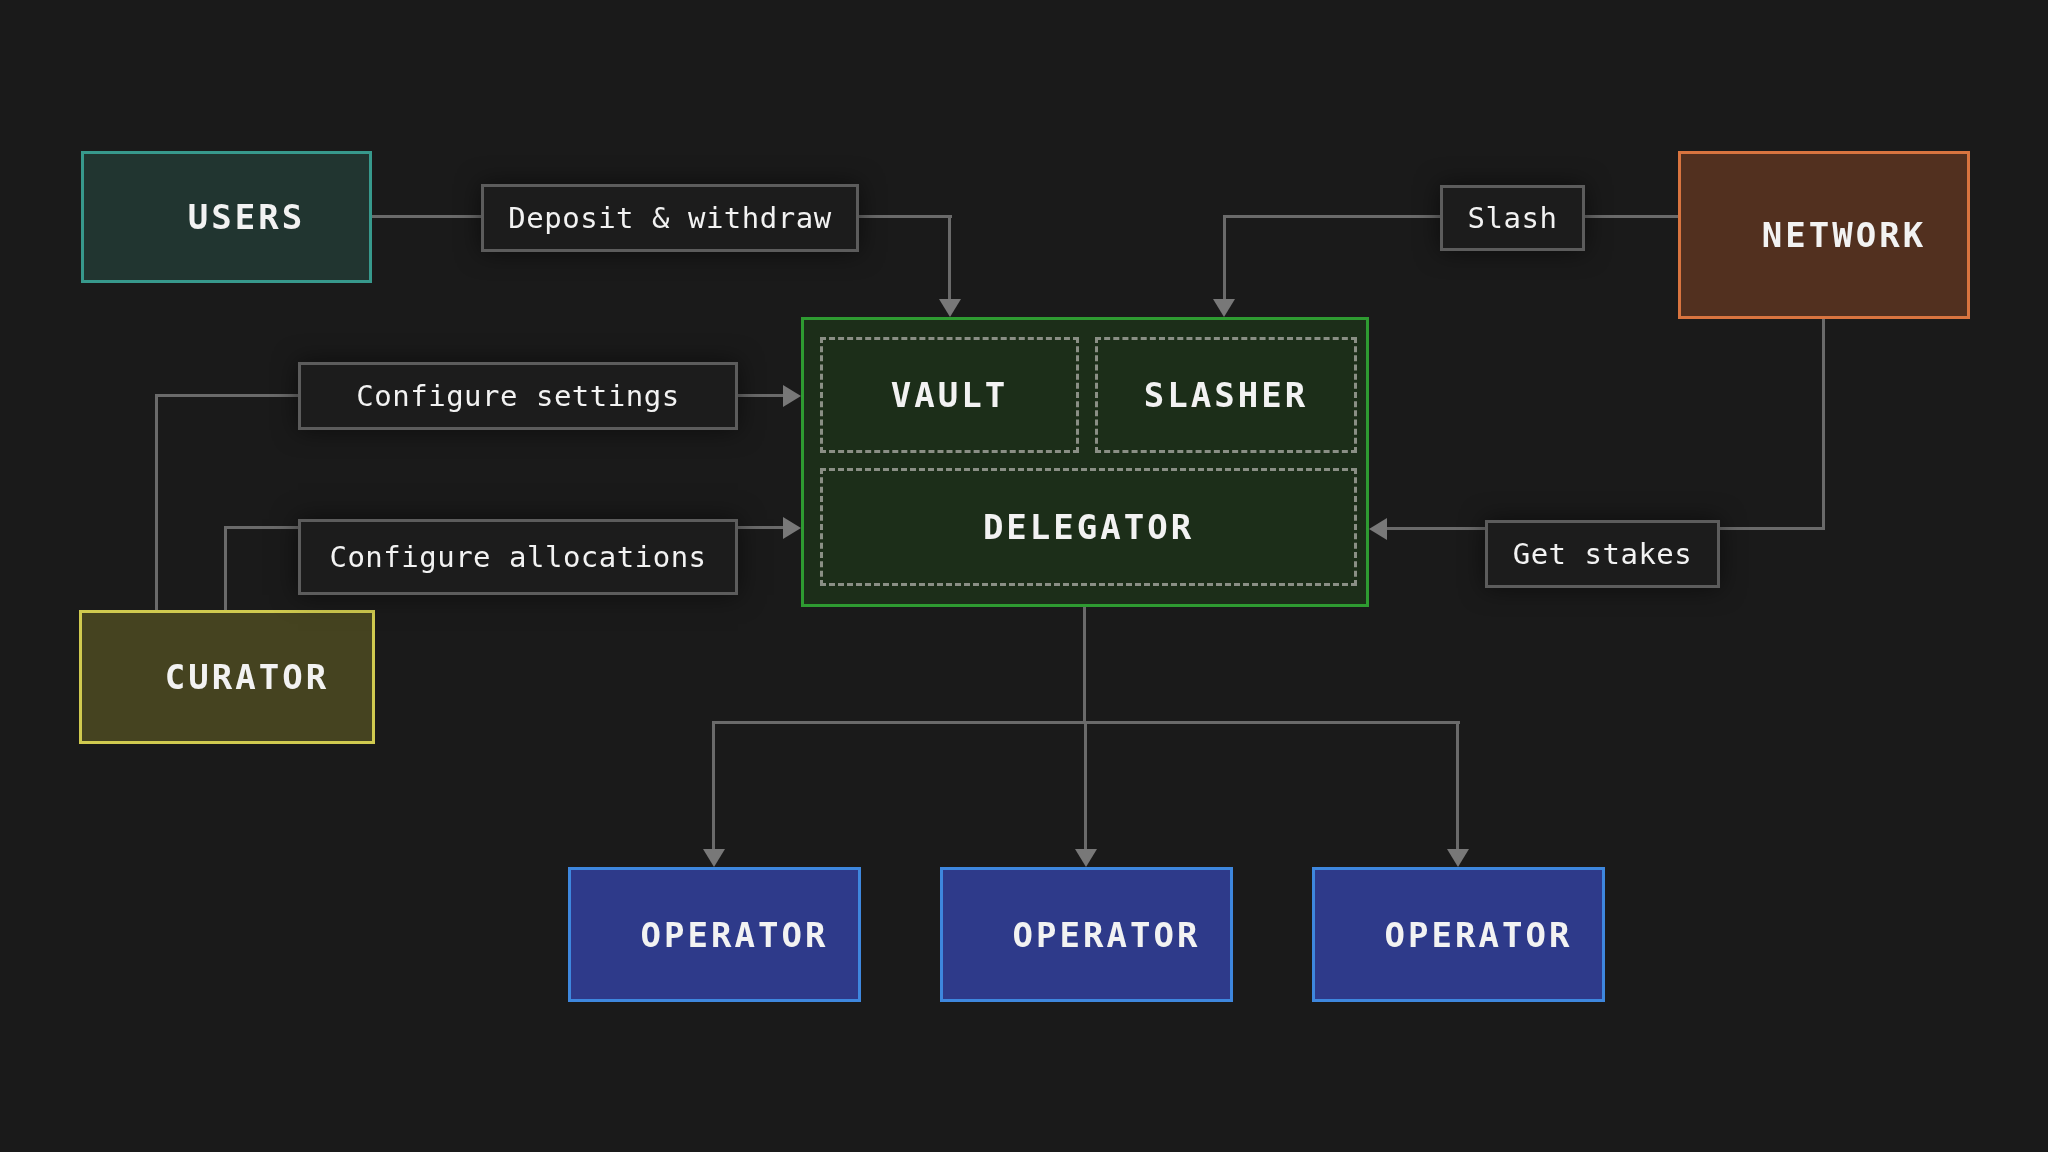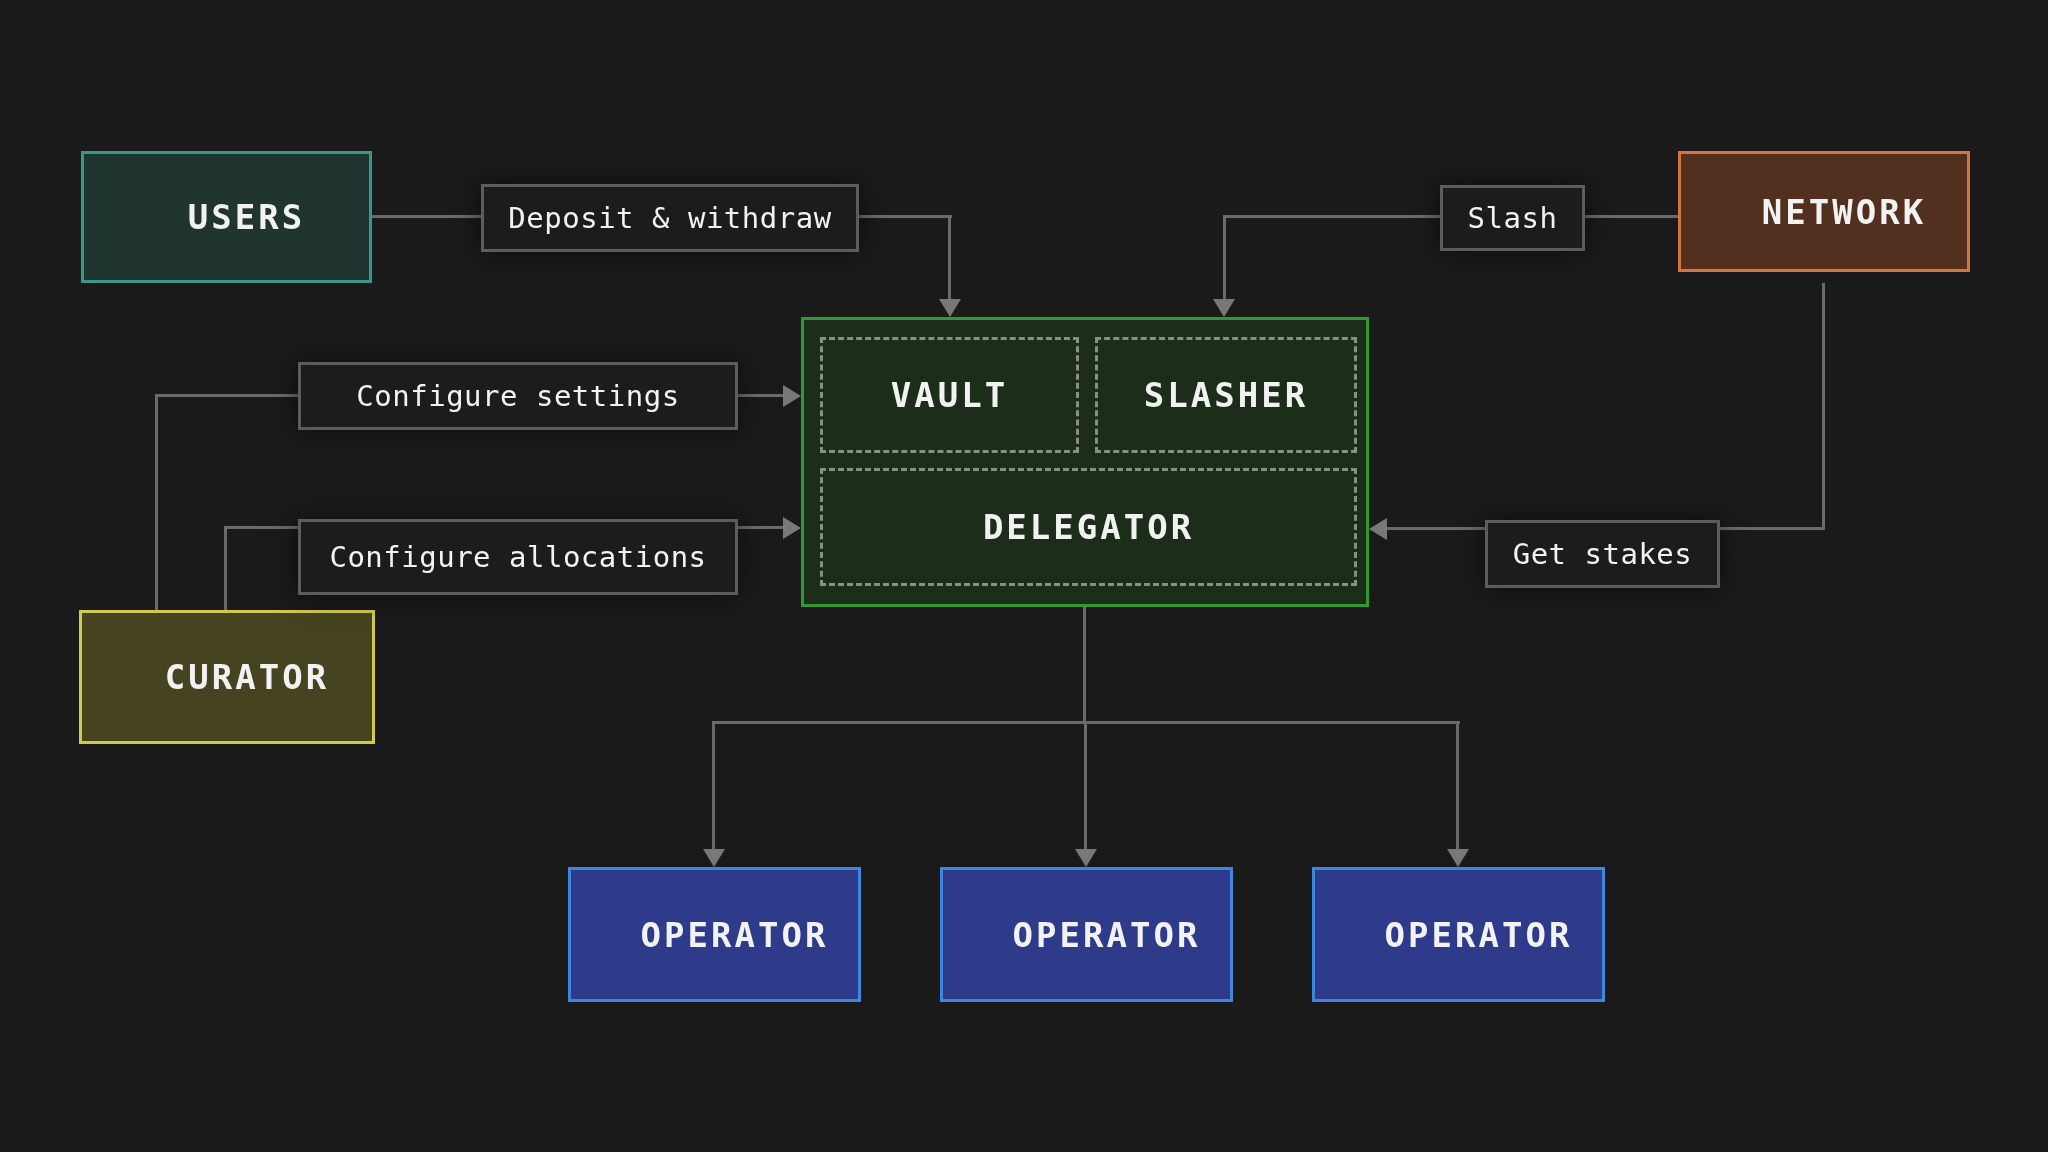--- a/index.html
+++ b/index.html
@@ -85,21 +85,21 @@
   <div class="arr down" style="left:703px;top:849px"></div>
   <div class="vl" style="left:1084px;top:721px;height:128px"></div>
   <div class="arr down" style="left:1075px;top:849px"></div>
   <div class="vl" style="left:1456px;top:721px;height:128px"></div>
   <div class="arr down" style="left:1447px;top:849px"></div>
 
   <div class="node entity users" style="left:81px;top:151px;width:291px;height:132px">
     <span>USERS</span>
   </div>
 
-  <div class="node entity network" style="left:1678px;top:151px;width:292px;height:121px">
+  <div class="node entity network" style="left:1678px;top:151px;width:292px;height:168px">
     <span>NETWORK</span>
   </div>
 
   <div class="node entity curator" style="left:79px;top:610px;width:296px;height:134px">
     <span>CURATOR</span>
   </div>
 
   <div class="vault-container" style="left:801px;top:317px;width:568px;height:290px">
     <div class="inner-dashed" style="left:16px;top:17px;width:259px;height:116px">
       <span>VAULT</span>

